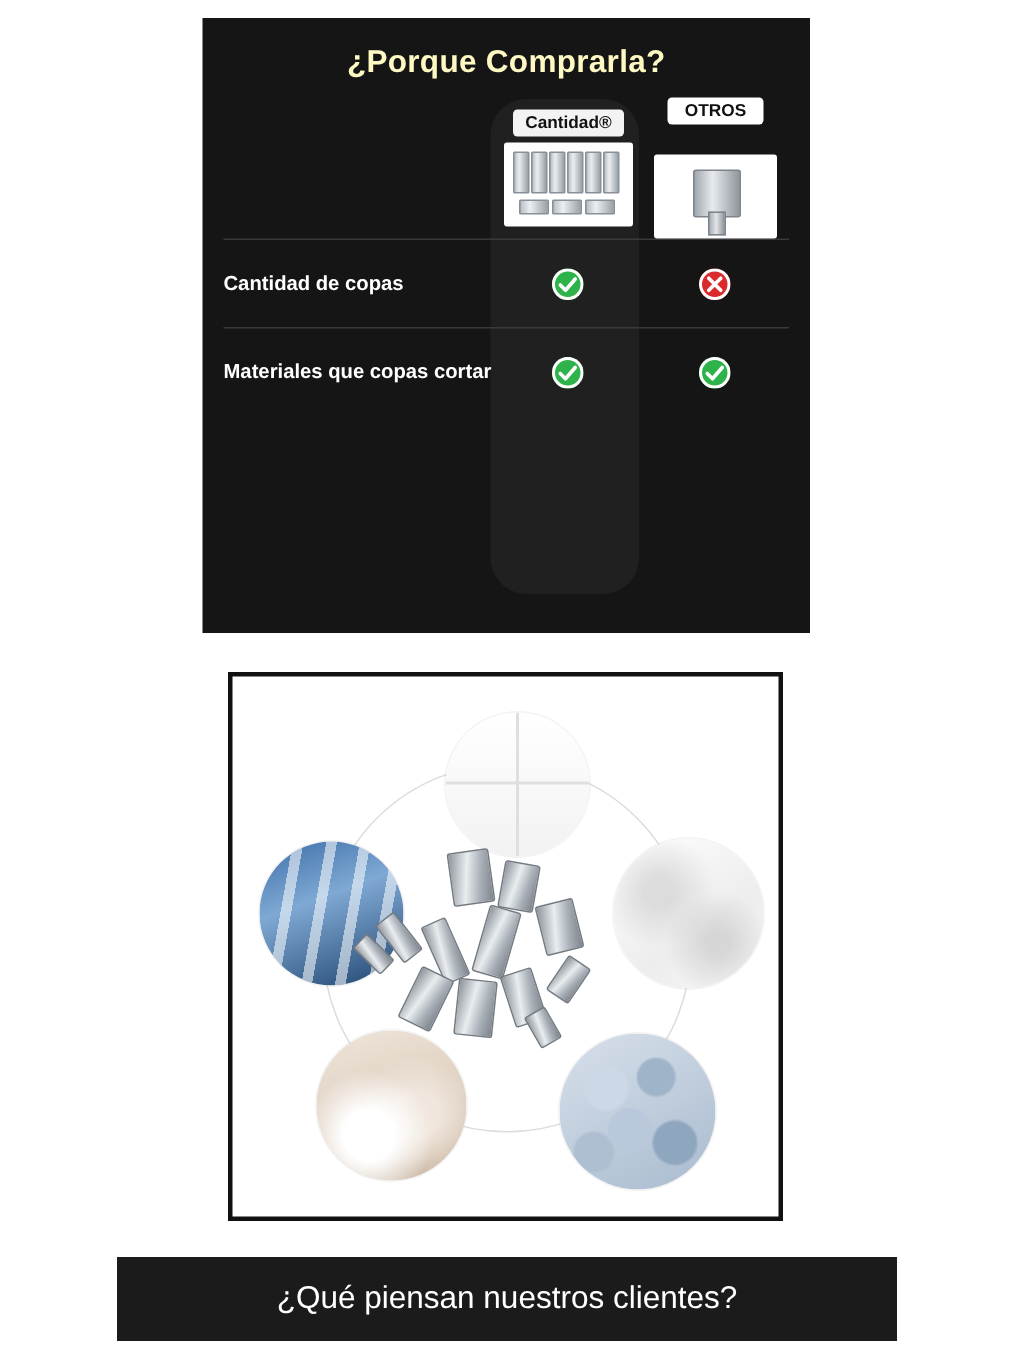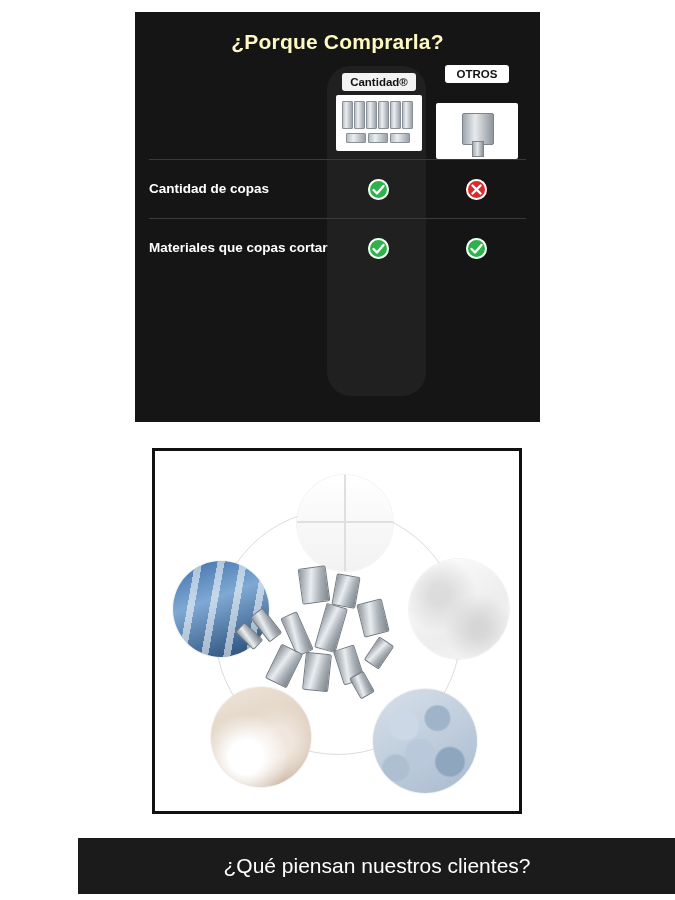--- a/index.html
+++ b/index.html
@@ -249,21 +249,21 @@
     background: linear-gradient(100deg,#8d949b 0%, #e9edf0 40%, #a9b0b7 70%, #7d848b 100%);
     border: 1px solid #737a81;
     border-radius: 2px;
   }
 
   
   .banner {
     position: absolute;
     left: 78px;
     top: 838px;
-    width: 598px;
+    width: 520px;
     height: 56px;
     background: #1b1b1b;
     color: #ffffff;
     display: flex;
     align-items: center;
     justify-content: center;
     font-size: 21px;
   }
 </style>
 </head>

